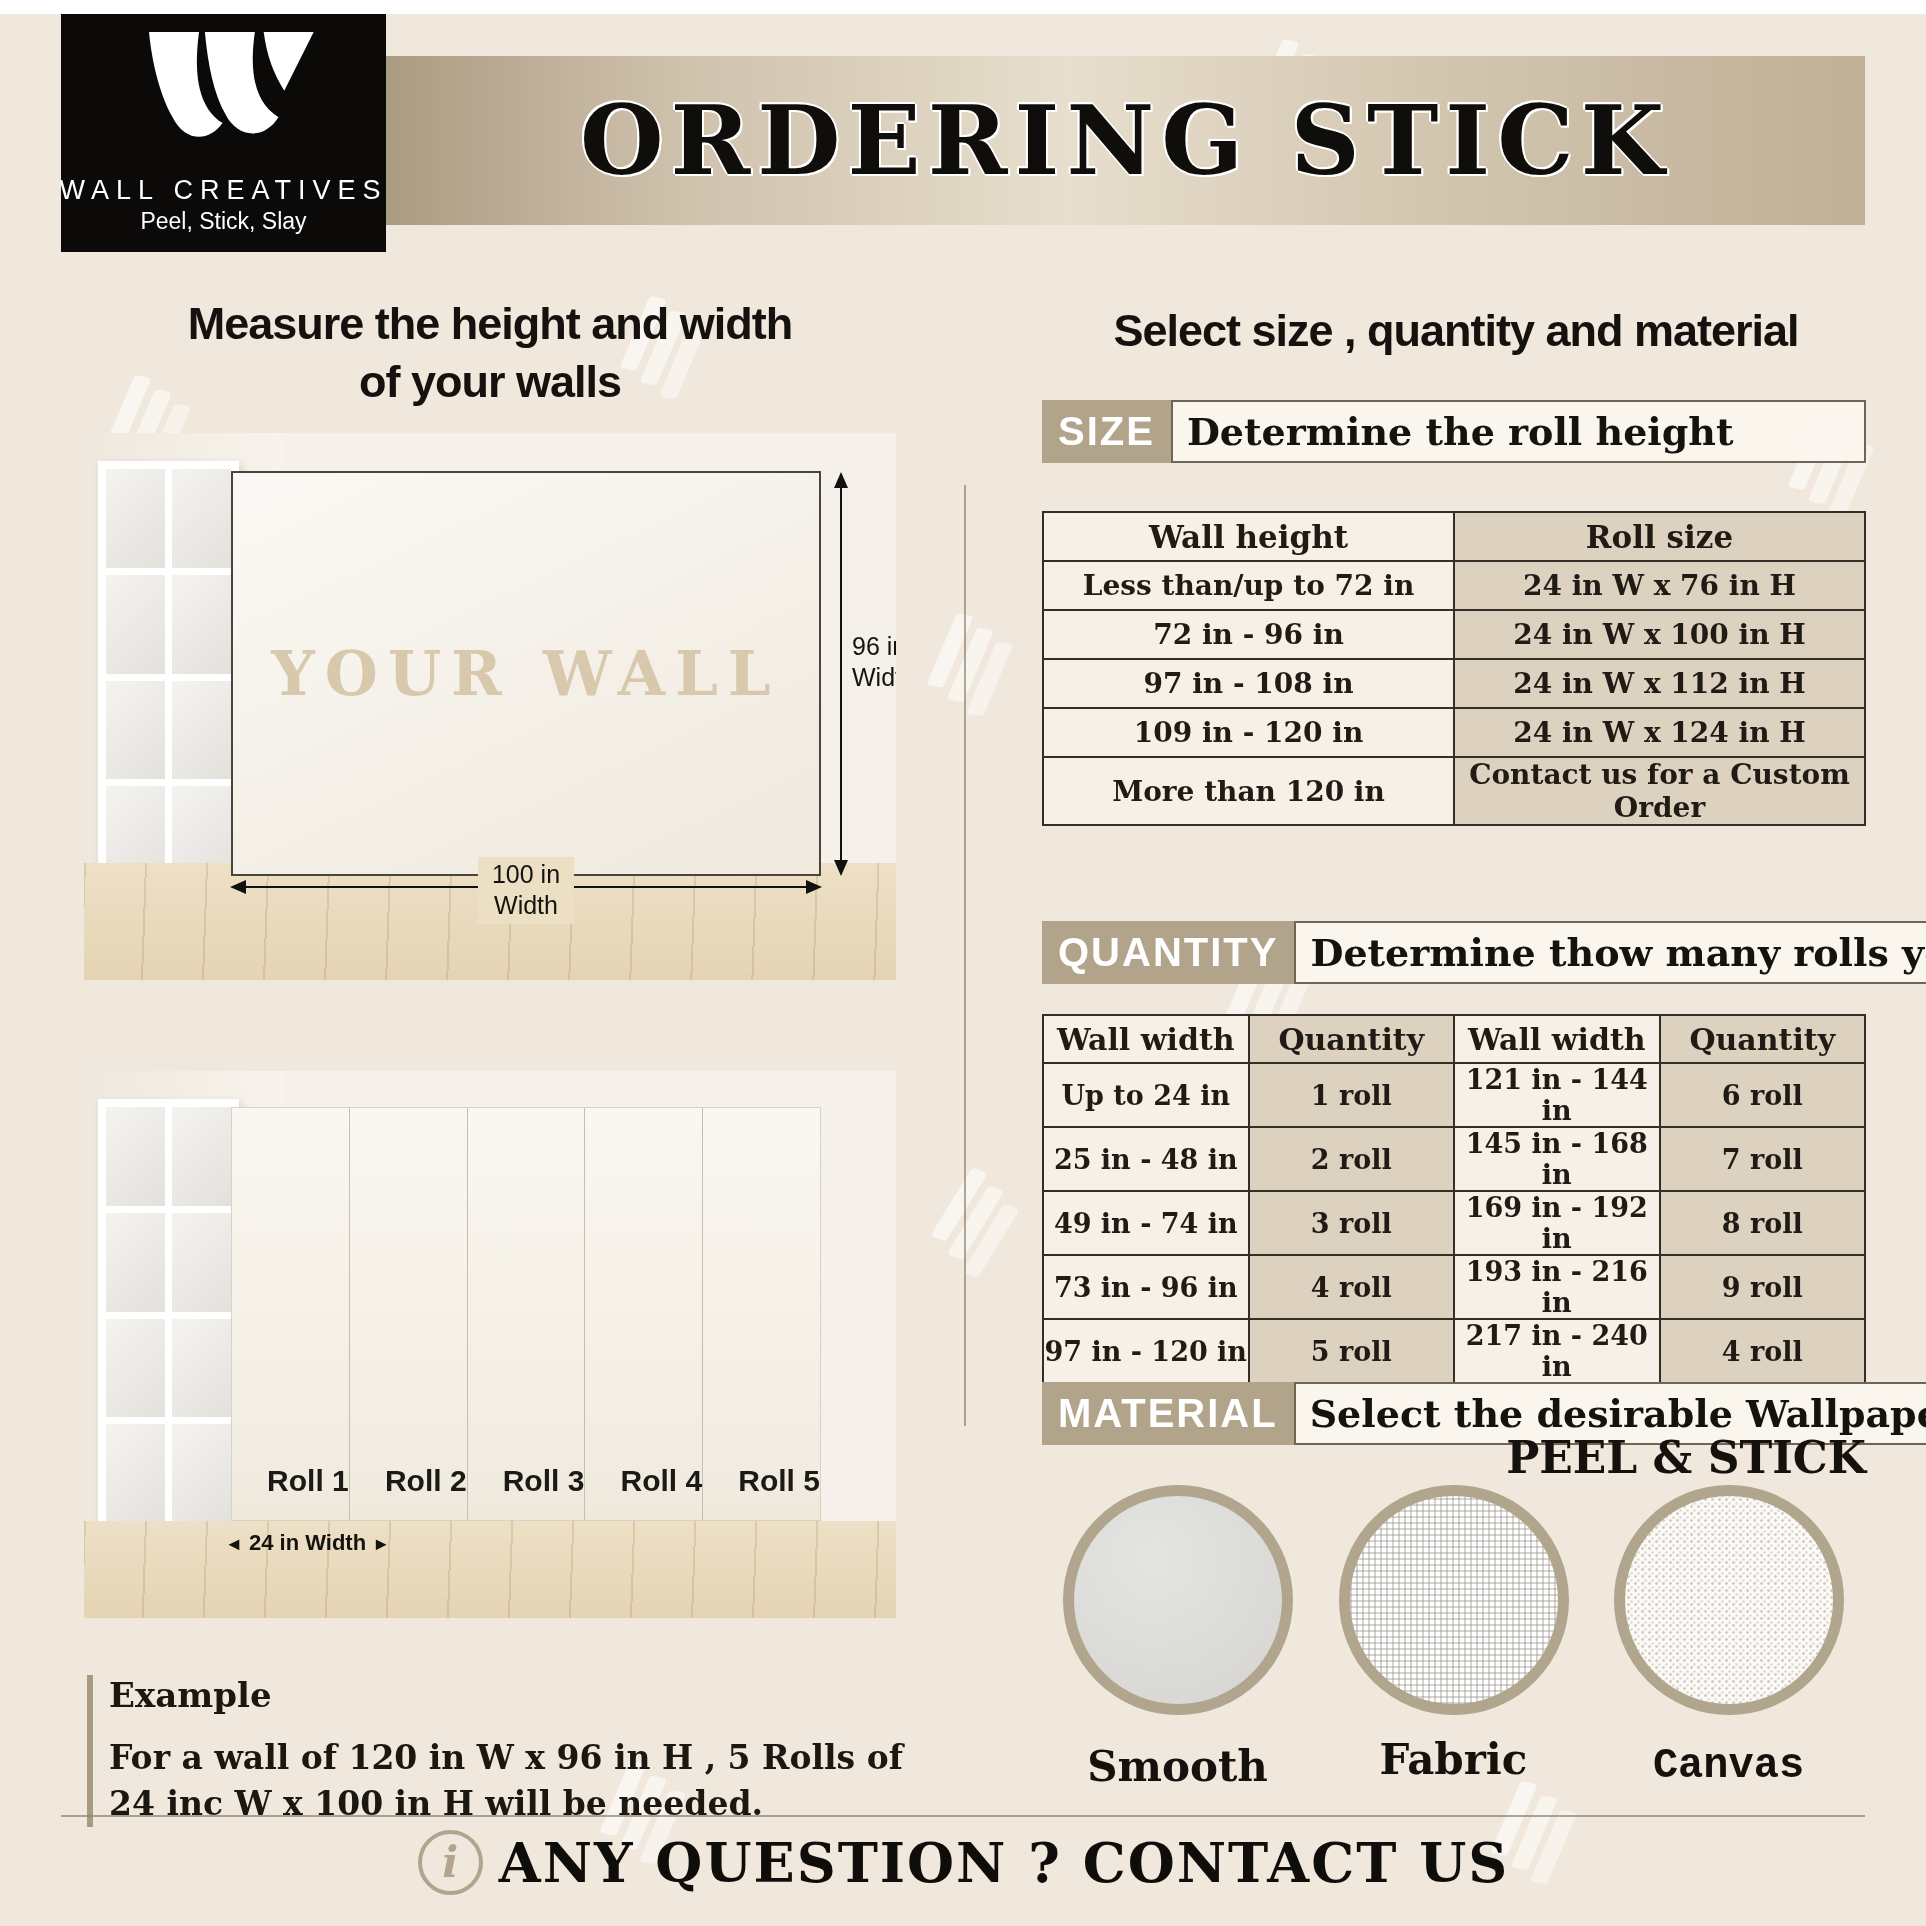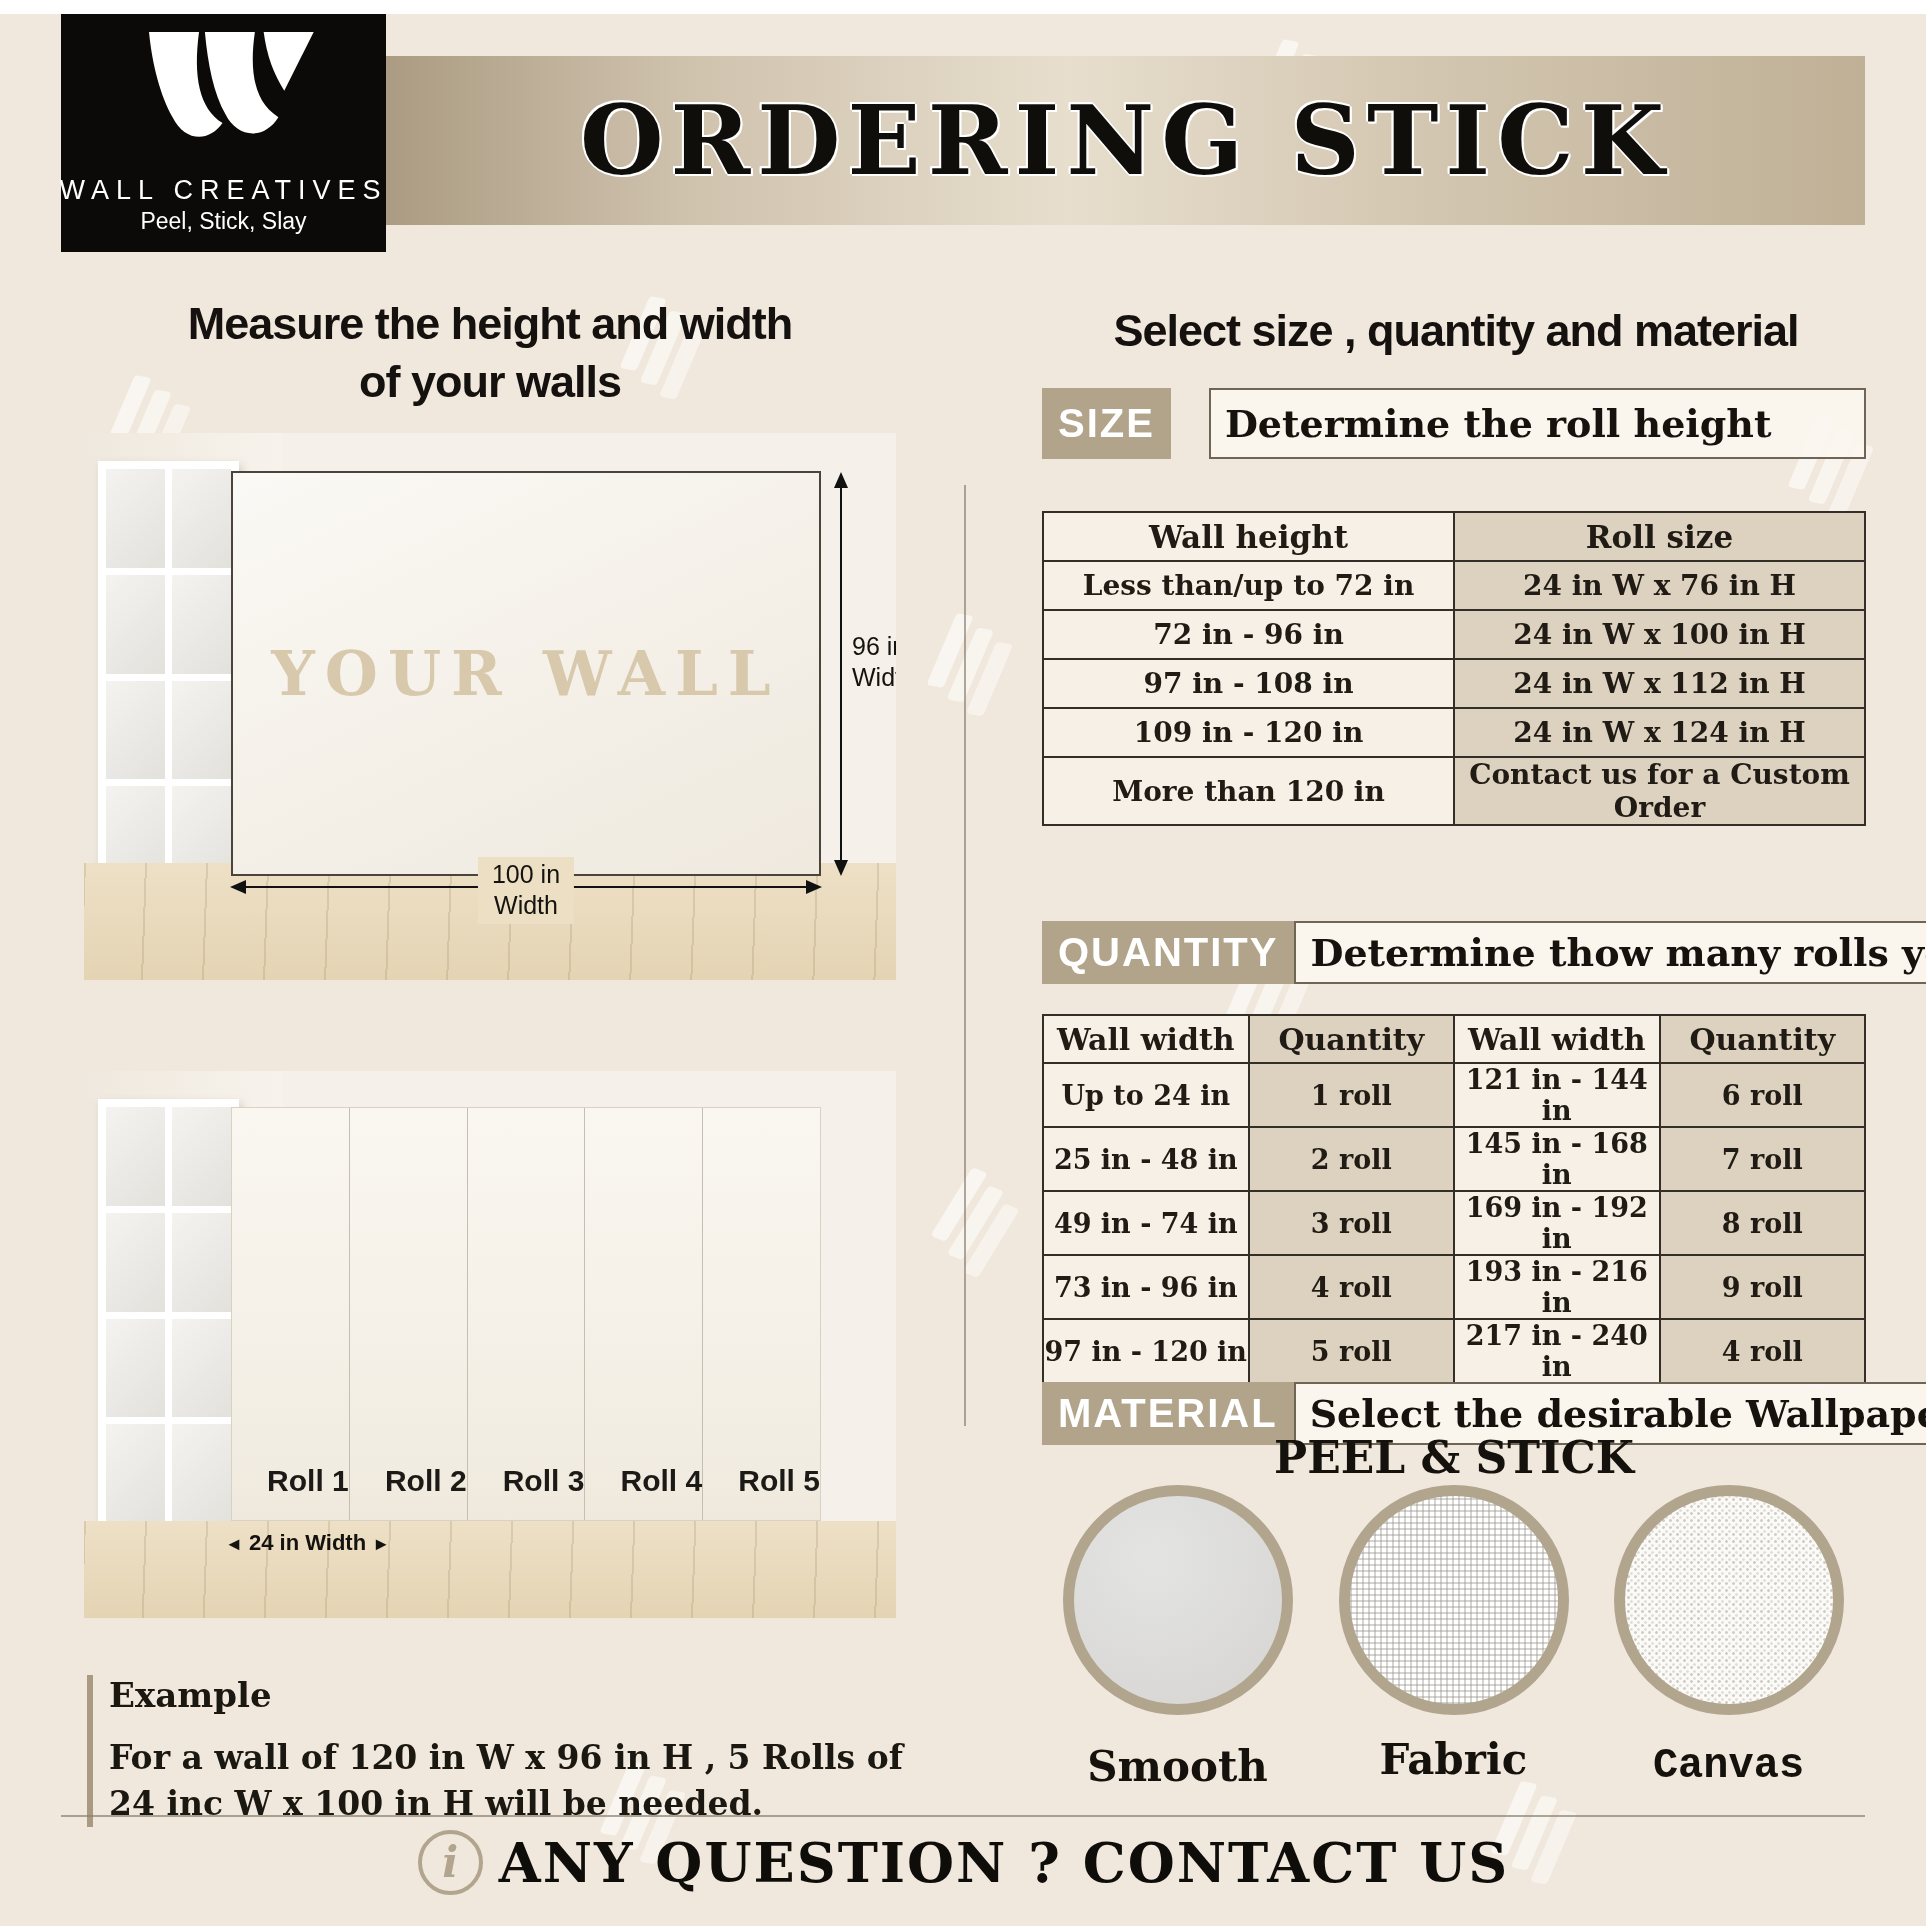--- a/index.html
+++ b/index.html
@@ -91,41 +91,41 @@
   .v-divider{left:964px;top:485px;width:2px;height:941px;background:#867b6c;opacity:.65;}
   .footer-rule{left:61px;top:1815px;width:1804px;height:2px;background:#8b8172;opacity:.7;}
 
   
   .section-head{display:flex;align-items:stretch;width:824px;}
   .chip{background:#b2a48a;color:#ffffff;font-weight:bold;letter-spacing:2px;
       display:flex;align-items:center;padding:0 16px;font-size:40px;}
   .caption{flex:1;border:2px solid #6e6557;background:rgba(252,247,240,.85);
       font-family:"DejaVu Serif",serif;font-weight:bold;font-size:38px;color:#16130f;
       display:flex;align-items:center;padding:0 14px;white-space:nowrap;}
-  .size-head{left:1042px;top:388px;height:71px;gap:38px;}
+  .size-head{left:1042px;top:400px;height:63px;}
   .qty-head{left:1042px;top:921px;height:63px;}
   .mat-head{left:1042px;top:1382px;height:63px;}
 
   
   table.guide{border-collapse:collapse;width:824px;table-layout:fixed;
       font-family:"DejaVu Serif",serif;font-weight:bold;color:#201b14;}
   table.guide td,table.guide th{border:2px solid #332e27;text-align:center;padding:0;}
   .size-table{left:1042px;top:511px;}
   .size-table tr{height:49px;}
   .size-table th{font-size:31px;}
   .size-table td{font-size:28px;}
   .qty-table{left:1042px;top:1014px;}
   .qty-table tr{height:48px;}
   .qty-table th{font-size:30px;}
   .qty-table td{font-size:27px;}
   .cream{background:#f6f0e6;}
   .tan{background:#ddd1bf;}
 
   
-  .peel-stick{left:1042px;top:1432px;width:824px;text-align:center;
+  .peel-stick{left:1042px;top:1432px;width:824px;text-align:right;
       font-family:"DejaVu Serif",serif;font-weight:bold;font-size:44px;color:#15120d;}
   .swatch{position:absolute;width:208px;height:208px;border-radius:50%;
       border:11px solid #b2a58e;box-sizing:content-box;}
   .swatch.smooth{background:radial-gradient(circle at 38% 30%,#e4e4e3,#d5d4d1);}
   .swatch.fabric{background-color:#ffffff;
       background-image:repeating-linear-gradient(0deg,rgba(150,148,140,.40) 0 2px,transparent 2px 6px),
                        repeating-linear-gradient(90deg,rgba(150,148,140,.40) 0 2px,transparent 2px 6px);}
   .swatch.canvas{background-color:#fbfaf7;
       background-image:radial-gradient(rgba(155,150,140,.45) 1px,transparent 1.7px),
                        radial-gradient(rgba(175,170,160,.35) 1px,transparent 1.7px);

